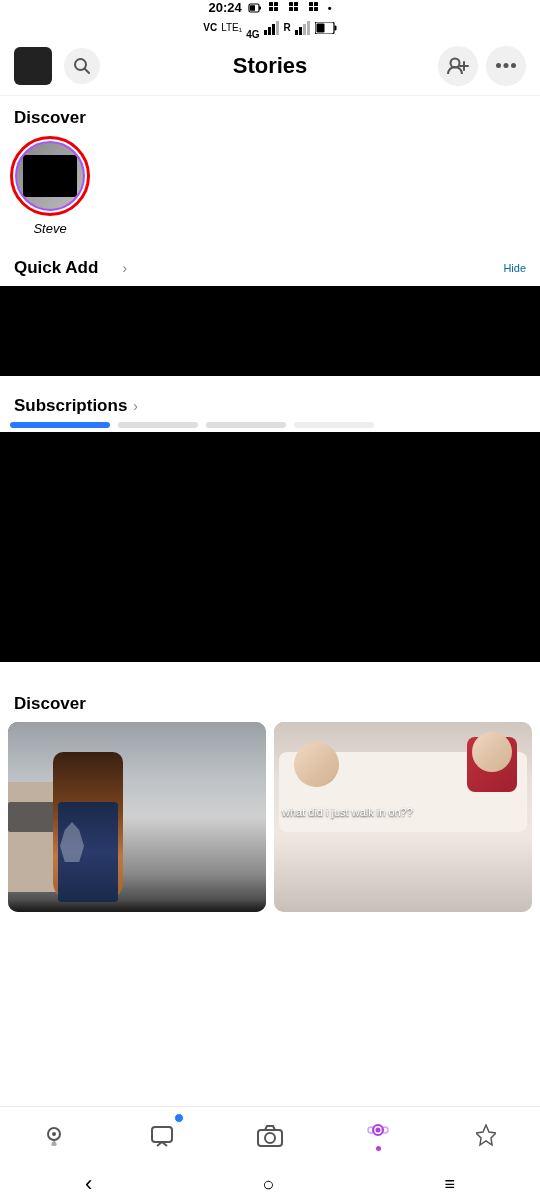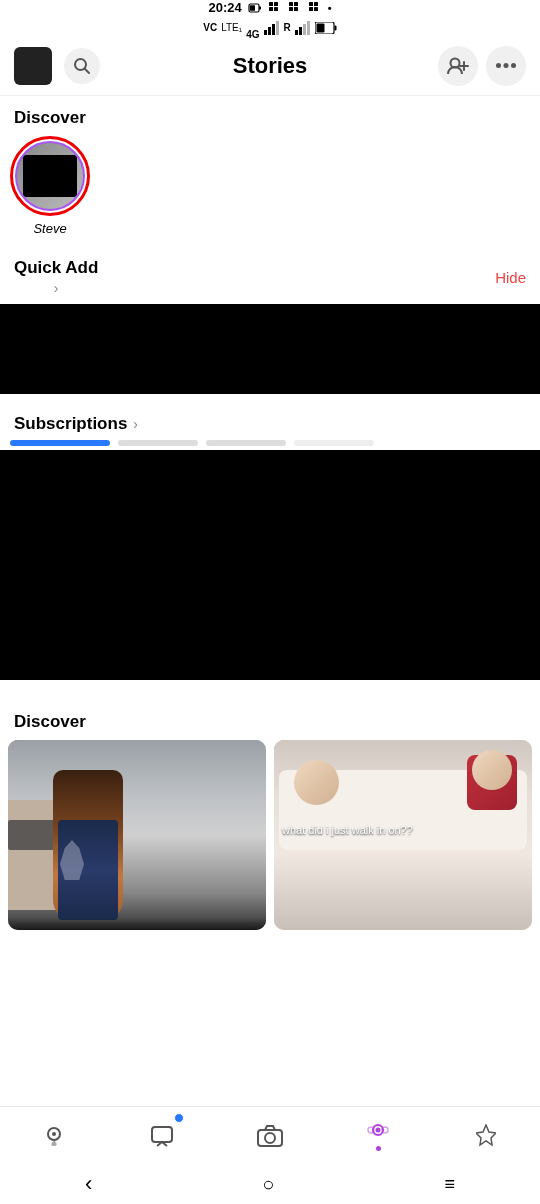--- a/index.html
+++ b/index.html
@@ -126,35 +126,34 @@
     
     .quick-add-header {
       display: flex;
       align-items: center;
       justify-content: space-between;
       padding: 8px 14px;
     }
     .quick-add-left {
       display: flex;
       align-items: center;
-      gap: 2px;
-      flex-direction: column;
+      gap: 24px;
     }
     .quick-add-title {
       font-size: 17px;
       font-weight: 700;
       color: #000;
     }
     .chevron-icon {
       color: #888;
       font-size: 14px;
     }
     .hide-btn {
-      font-size: 15px;
-      color: #ef4444;
+      font-size: 11px;
+      color: #0369a1;
       cursor: pointer;
     }
     .quick-add-content {
       background: #000;
       height: 90px;
       margin: 0 0 12px;
     }
 
     
     .subscriptions-header {

